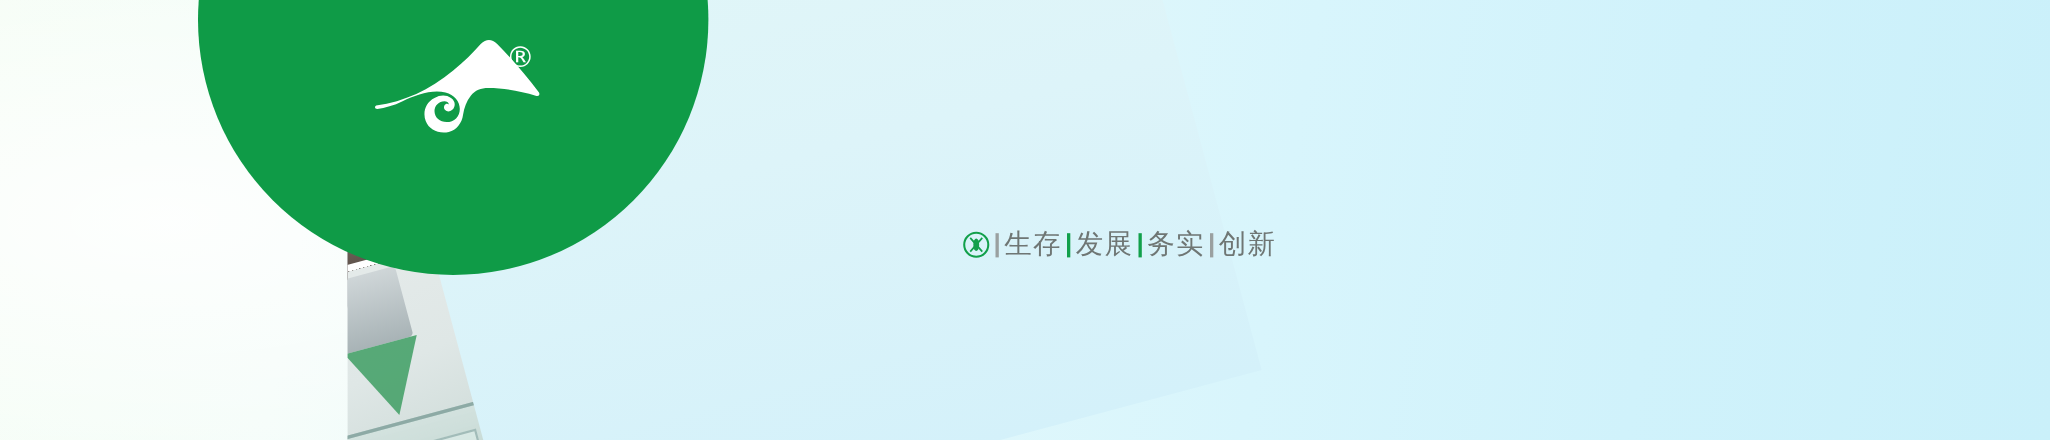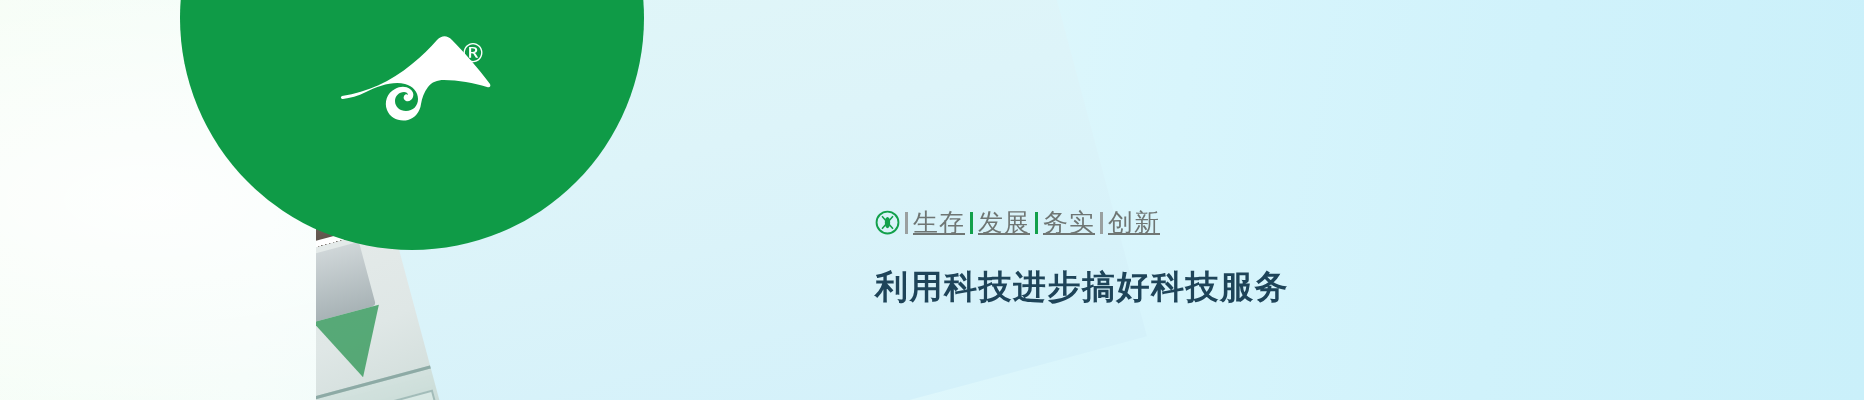--- a/index.html
+++ b/index.html
@@ -134,21 +134,21 @@
   .text-block{position:absolute;left:875px;top:210px;}
   .slogan{
     display:flex;align-items:center;gap:5px;
     color:#8a8f8c;font-size:25px;line-height:1;letter-spacing:1px;
     font-family:"Liberation Sans","DejaVu Sans",sans-serif;
     margin-bottom:30px;
   }
   .slogan-icon{width:25px;height:25px;flex:0 0 25px;}
   .slogan .bar{display:inline-block;width:3px;height:22px;background:#12a04b;}
   .slogan .bar.grey{background:#9aa0a0;}
-  .slogan .word{color:#6f7674;text-decoration:underline;}
+  .slogan .word{color:#6f7674;}
   .headline{
     color:#1e4459;
     font-size:33px;
     font-weight:bold;
     line-height:1.33;
     letter-spacing:1.5px;
     white-space:nowrap;
     font-family:"Liberation Sans","DejaVu Sans",sans-serif;
   }
 </style>
@@ -231,16 +231,15 @@
       <span class="bar grey"></span>
       <span class="word">生存</span>
       <span class="bar"></span>
       <span class="word">发展</span>
       <span class="bar"></span>
       <span class="word">务实</span>
       <span class="bar grey"></span>
       <span class="word">创新</span>
     </div>
 
-    <div class="headline">利用科技进步搞好科技服务</div>
   </div>
 
 </div>
 
 </body></html>

